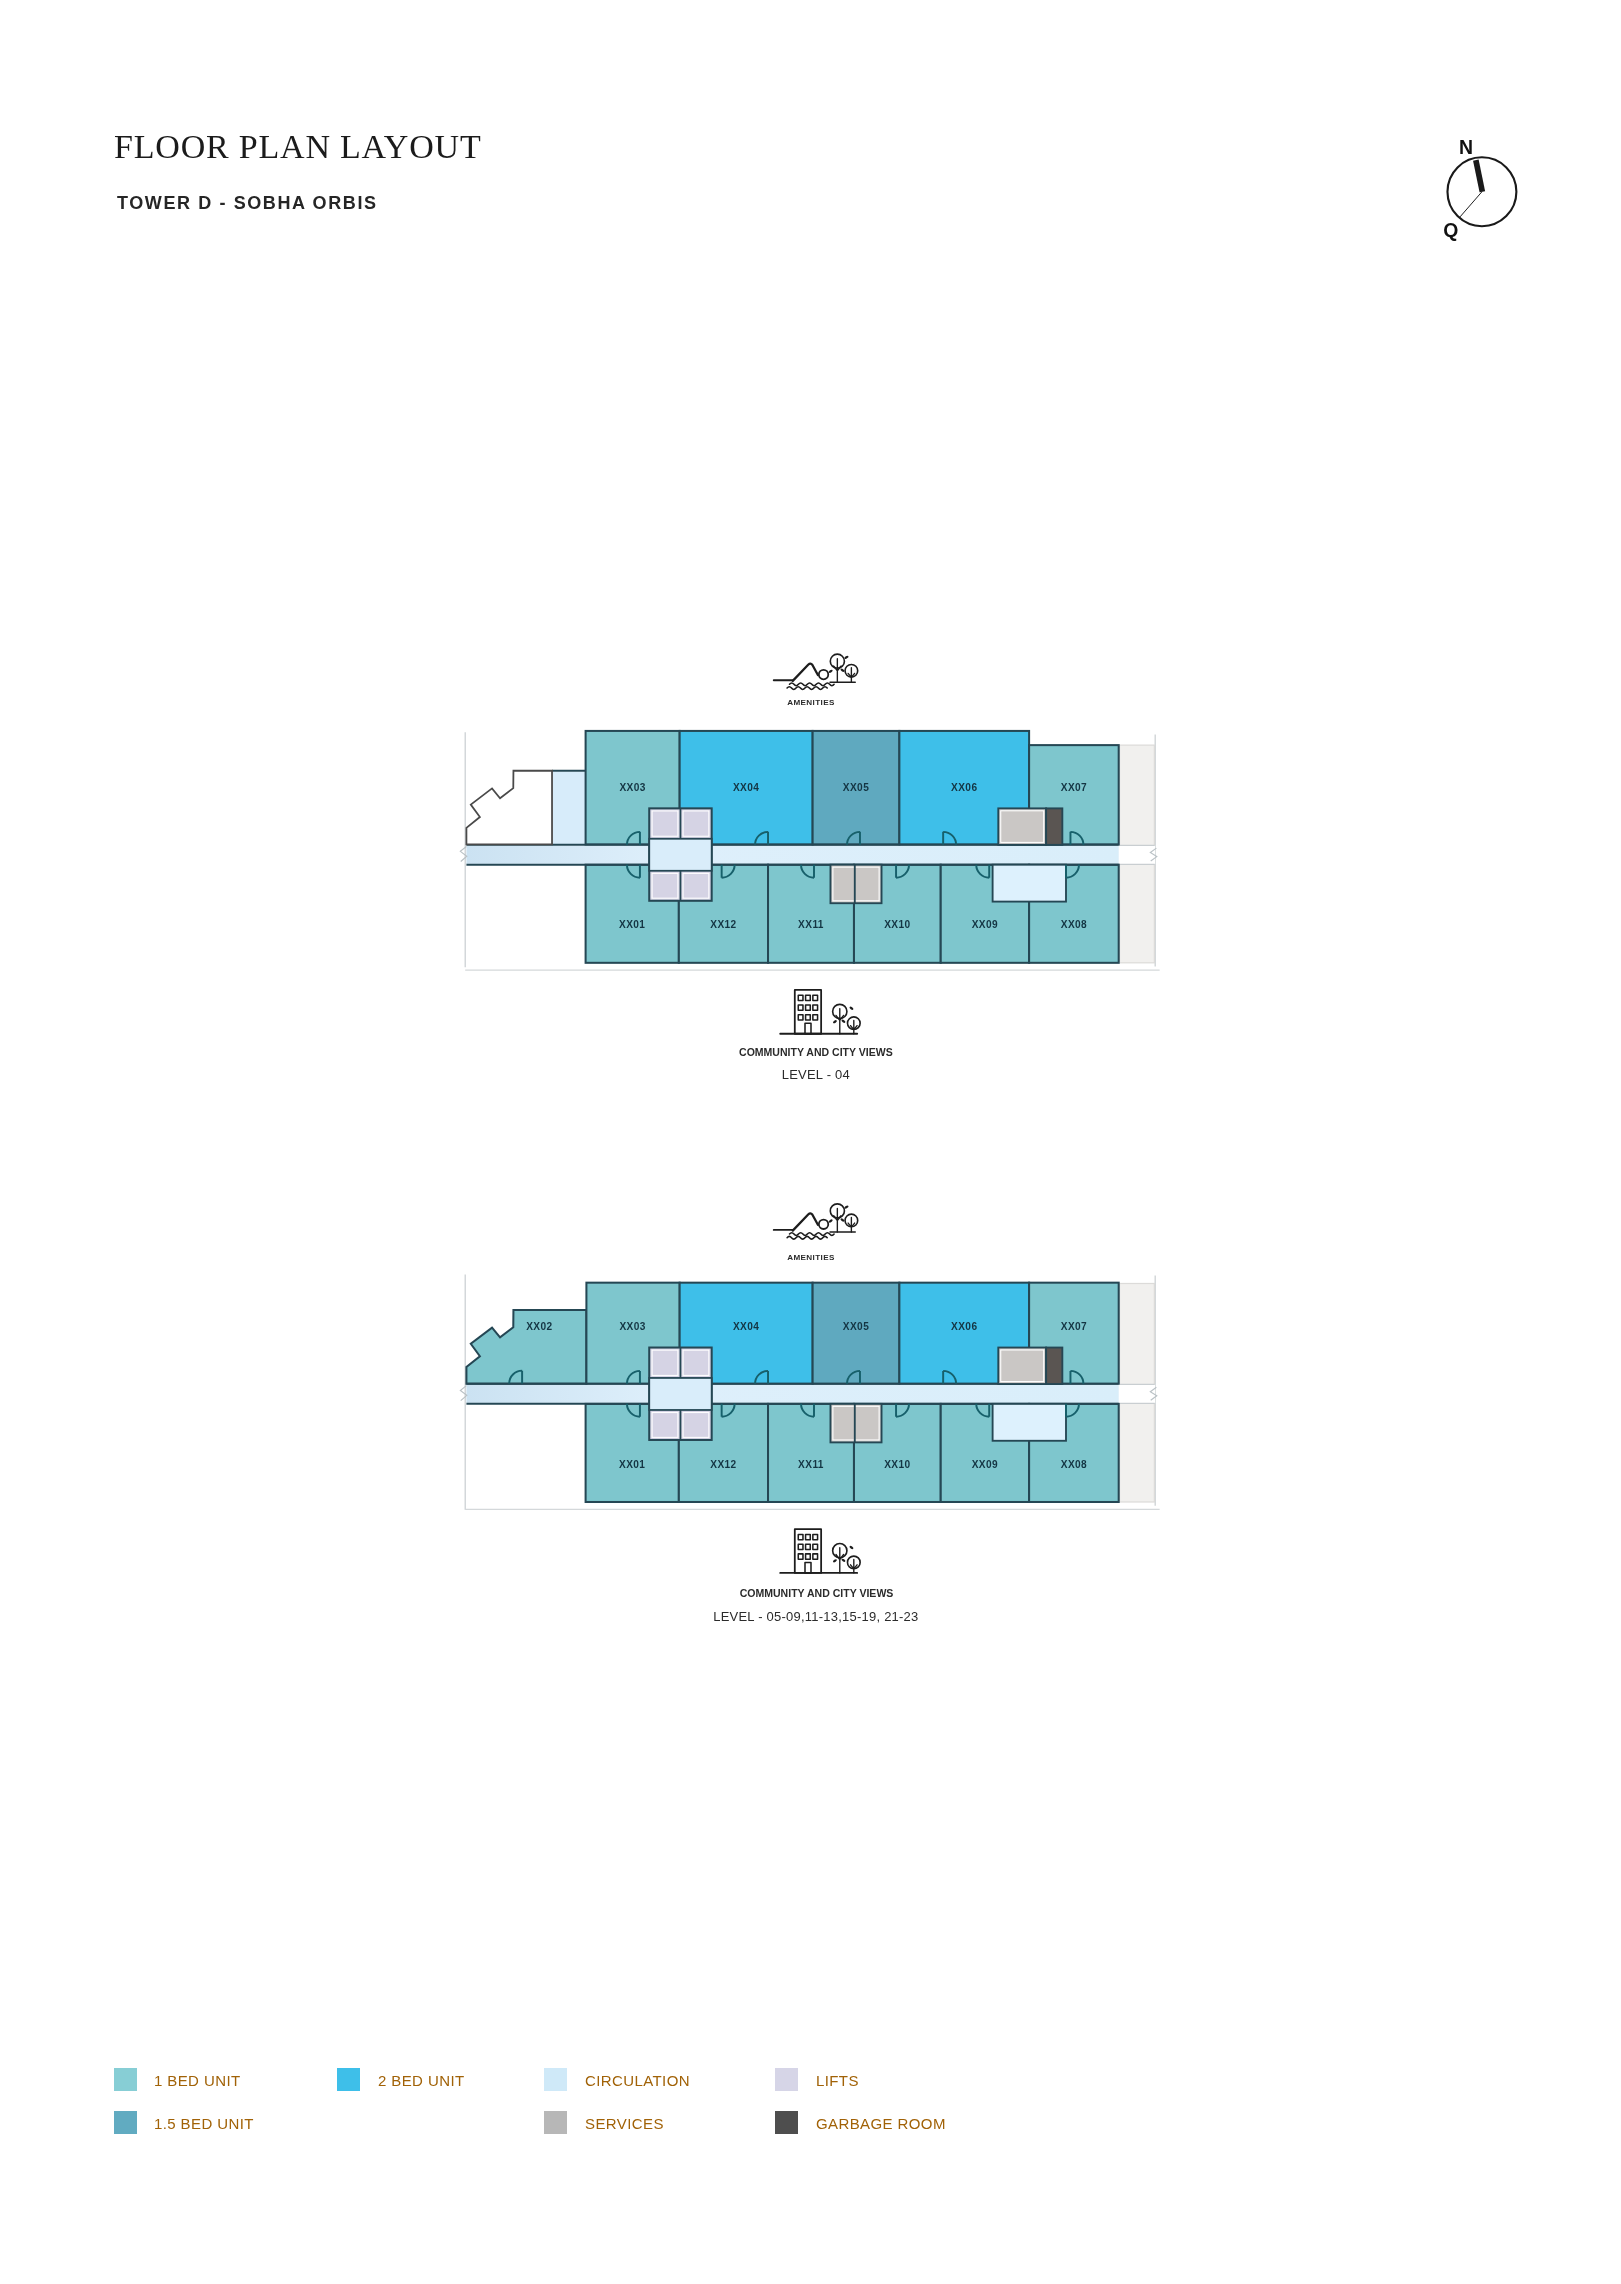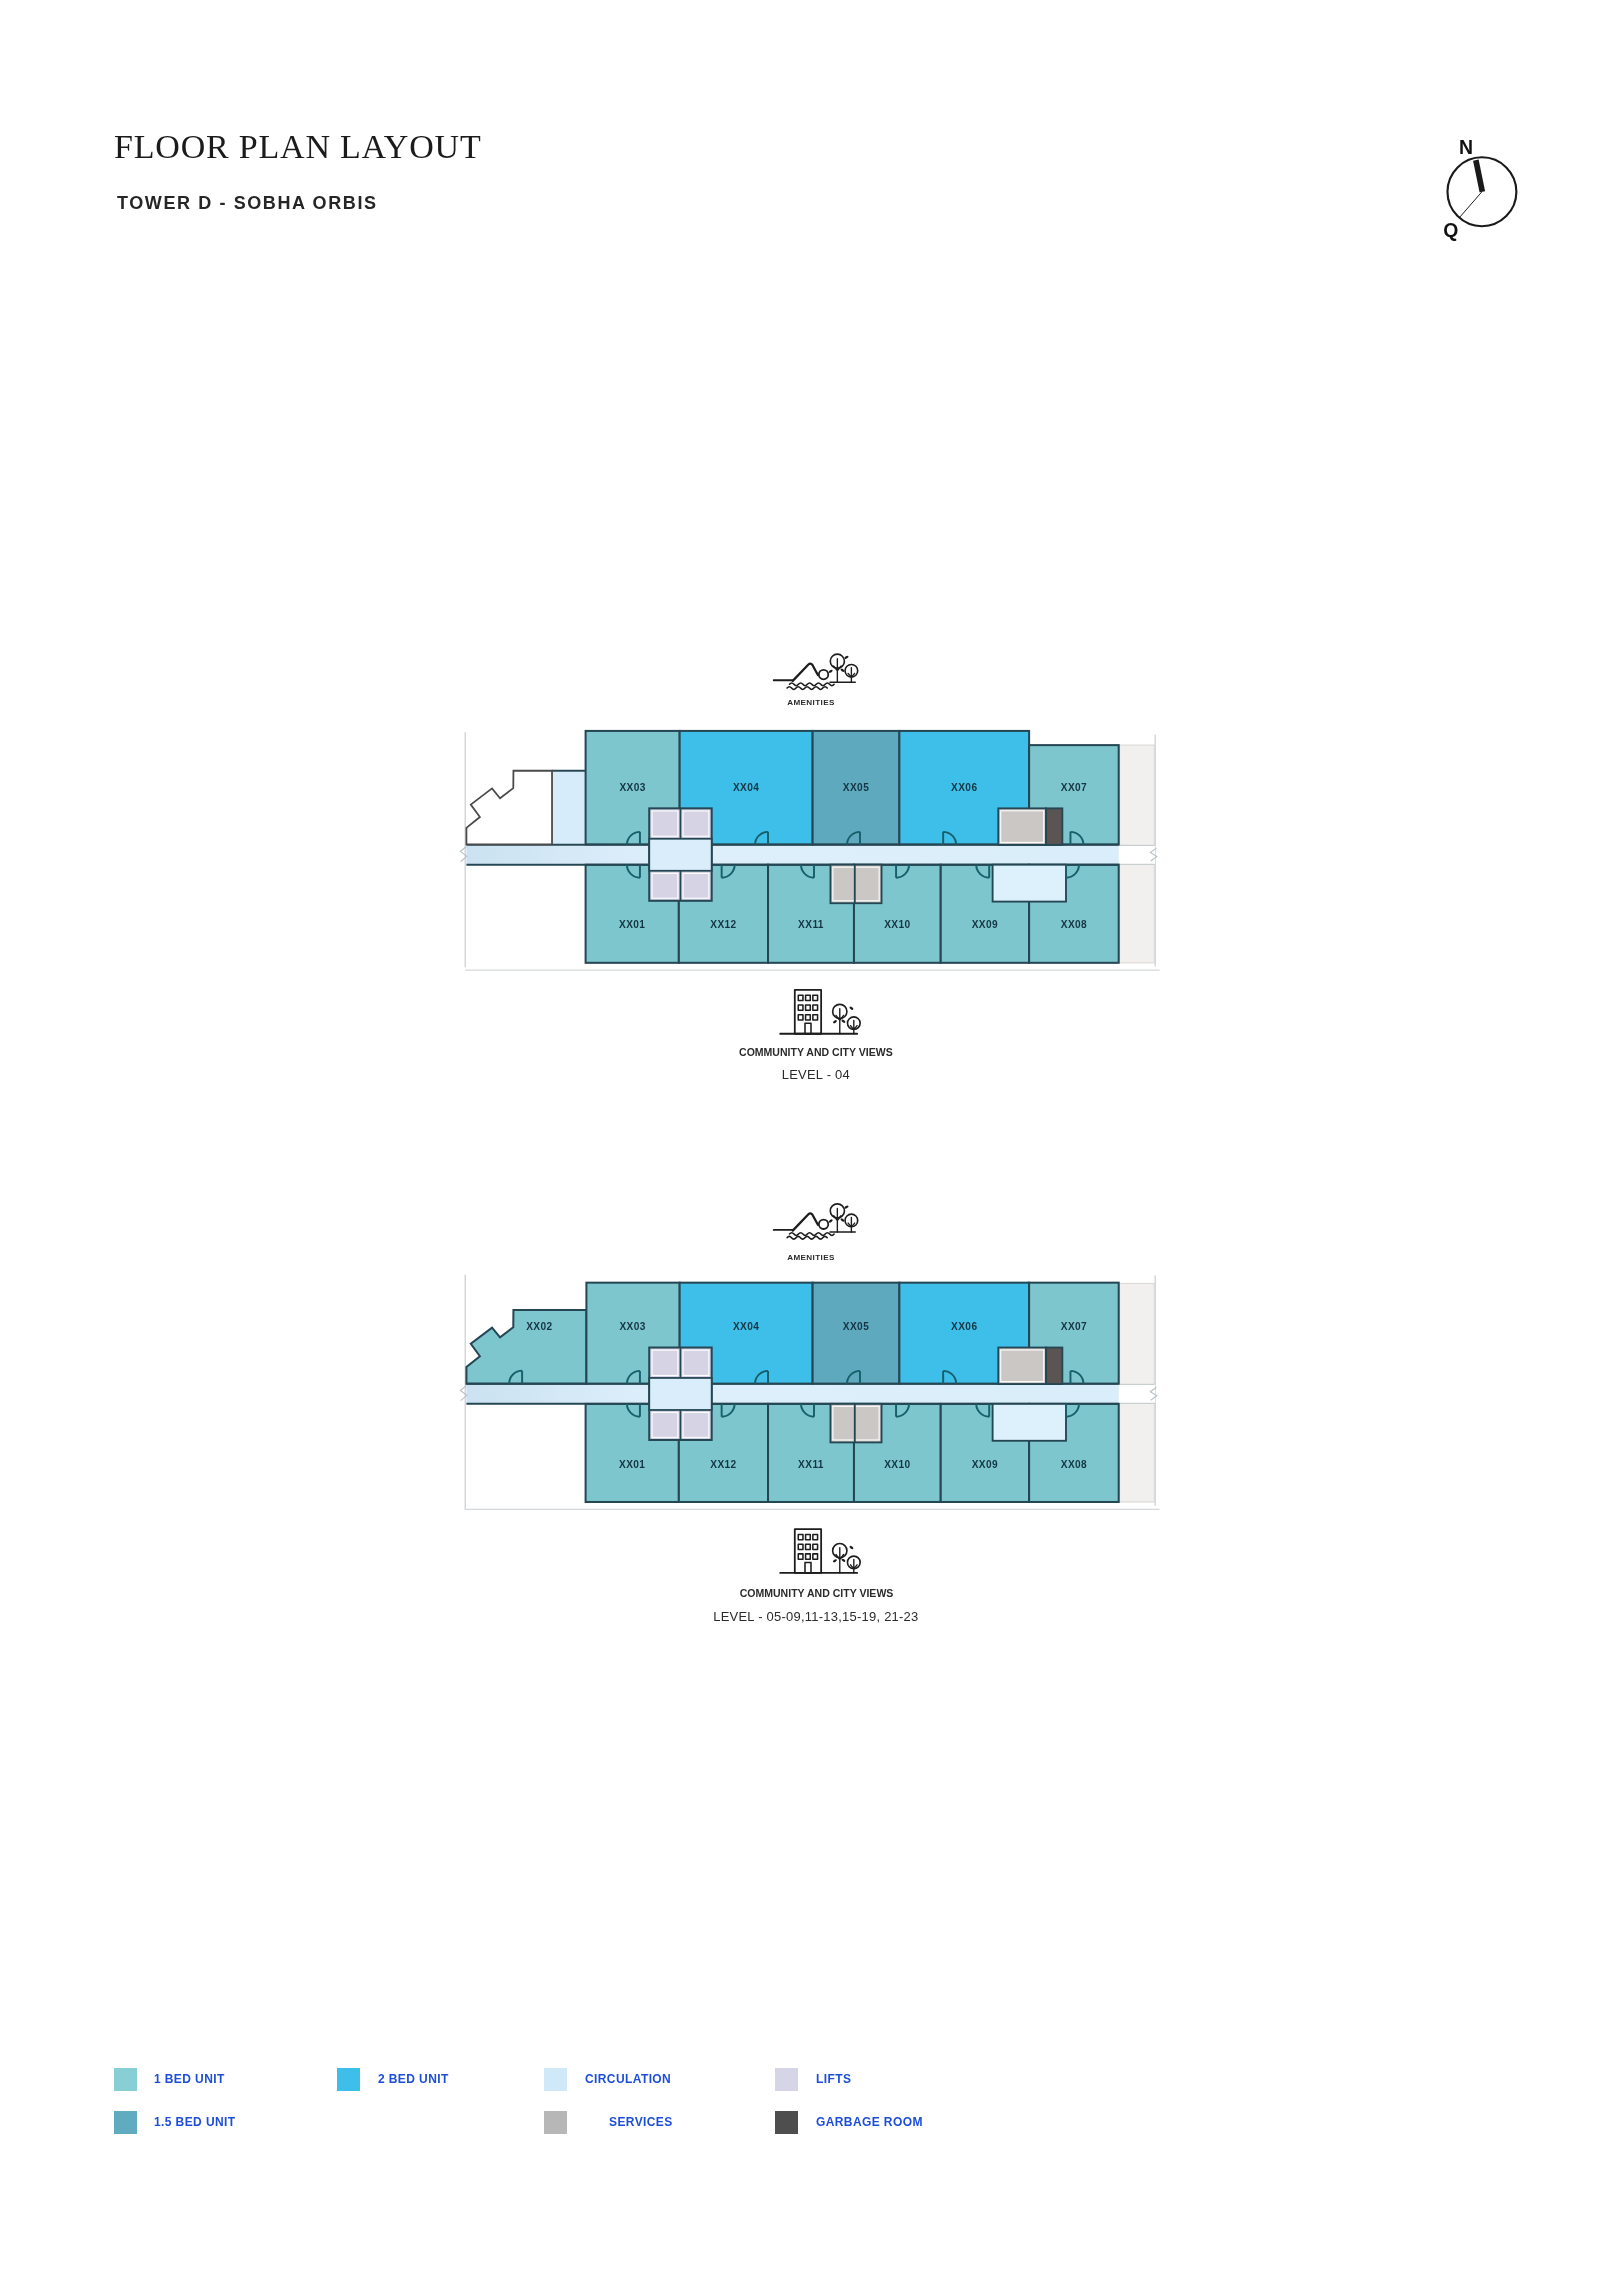--- a/index.html
+++ b/index.html
@@ -2,21 +2,21 @@
 <html style="font-size:13px"><head>
 <meta charset="utf-8">
 <style>
   html,body{margin:0;padding:0;background:#fff;}
   body{width:1622px;height:2284px;position:relative;overflow:hidden;
        font-family:"Liberation Sans",sans-serif;}
   .abs{position:absolute;}
   #title{left:114px;top:128px;font-family:Liberation Serif, serif;
          font-size:34px;color:#1b1b1b;letter-spacing:0.8px;font-weight:500;}
   #subtitle{left:117px;top:193px;font-size:18px;color:#262626;font-weight:700;letter-spacing:1.6px;}
-  .legtxt{font-size:12px;color:#1d4ed8;font-weight:700;letter-spacing:0.4px;}
+  .legtxt{font-size:15px;color:#a16207;font-weight:400;letter-spacing:0.4px;}
   .sw{position:absolute;width:23px;height:23px;}
   #disc{left:91px;top:2199px;width:1442px;font-size:14.8px;color:#a2a2a2;letter-spacing:0.7px;word-spacing:1.2px;
         line-height:21.3px;text-align:justify;text-align-last:justify;font-weight:400;}
 </style>
 </head>
 <body>
 
 <div class="abs" id="title">FLOOR PLAN LAYOUT</div>
 
 <div class="abs" id="subtitle">TOWER D - SOBHA ORBIS</div>
@@ -409,21 +409,21 @@
 <div class="sw" style="left:775px;top:2068px;background:#d6d5e7;"></div>
 
 <div class="abs legtxt" style="left:816px;top:2072px;">LIFTS</div>
 
 <div class="sw" style="left:114px;top:2111px;background:#61abc1;"></div>
 
 <div class="abs legtxt" style="left:154px;top:2115px;">1.5 BED UNIT</div>
 
 <div class="sw" style="left:544px;top:2111px;background:#b7b7b7;"></div>
 
-<div class="abs legtxt" style="left:585px;top:2115px;margin-left:24px;">SERVICES</div>
+<div class="abs legtxt" style="left:585px;top:2115px;">SERVICES</div>
 
 <div class="sw" style="left:775px;top:2111px;background:#4e4e4e;"></div>
 
 <div class="abs legtxt" style="left:816px;top:2115px;">GARBAGE ROOM</div>
 
 <div class="abs" id="disc">
 </div>
 
 
 </body></html>

